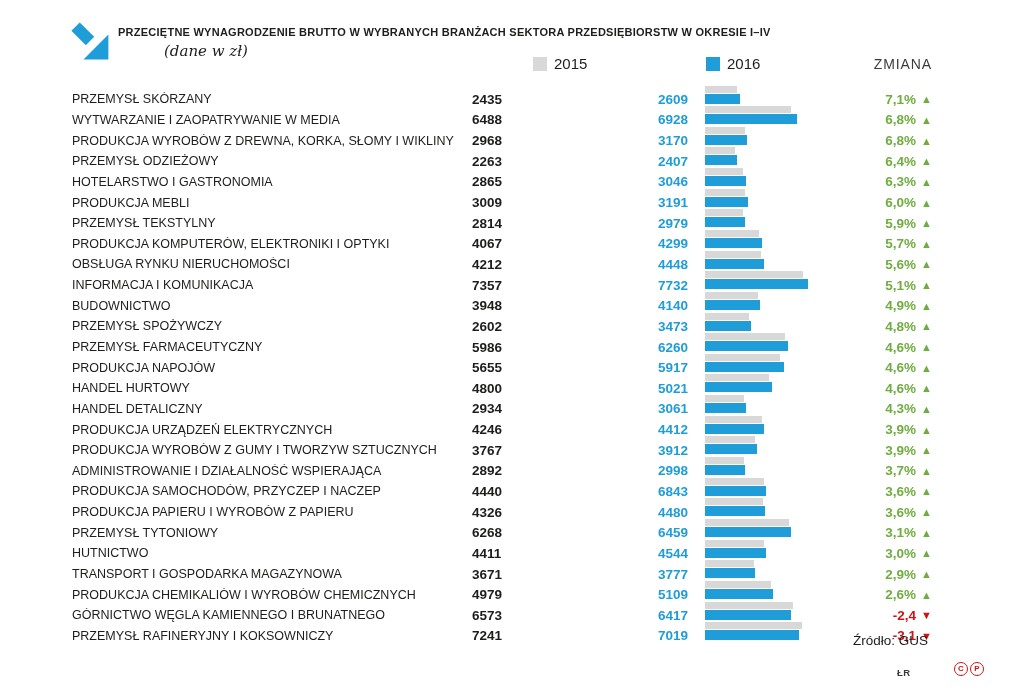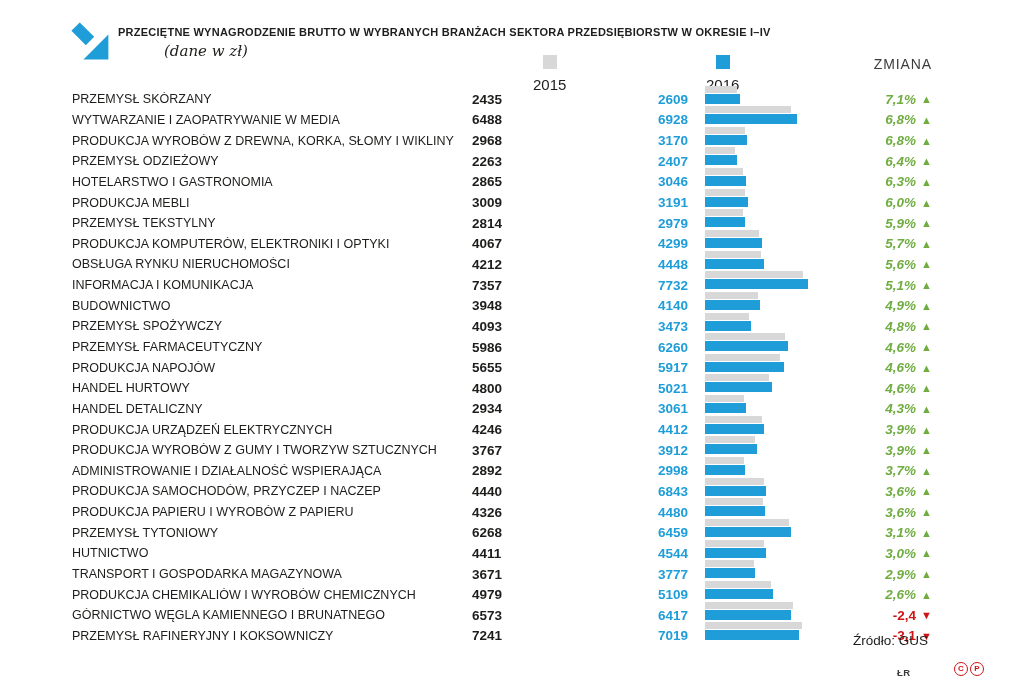--- a/index.html
+++ b/index.html
@@ -13,21 +13,21 @@
   
   .arrow-badge { position:absolute; left:69px; top:20px; width:42px; height:42px; }
   .title {
     position:absolute; left:118px; top:26px;
     font-size:11px; font-weight:bold; letter-spacing:.25px; white-space:nowrap;
   }
   .subtitle {
     position:absolute; left:119px; top:42px;
     font-family:"DejaVu Serif", serif; font-style:italic; font-size:15px;margin-left:45px;
   }
-  .legend-item { position:absolute; top:55px; display:flex; align-items:center; gap:7px; font-size:15px;flex-direction:column; }
+  .legend-item { position:absolute; top:55px; display:flex; align-items:center; gap:7px; font-size:15px; }
   .legend-2015 { left:533px; }
   .legend-2016 { left:666px;padding-left:40px; }
   .swatch { width:14px; height:14px; display:inline-block; }
   .swatch-2015 { background:var(--gray-bar); }
   .swatch-2016 { background:var(--blue); }
   .change-header {
     position:absolute; right:80px; top:56px;
     font-size:14px; letter-spacing:.9px; color:#3c3c3b;
   }
 
@@ -40,21 +40,21 @@
   }
   .industry { font-size:12.5px; white-space:nowrap; overflow:hidden; }
   .v2015 { font-weight:bold; font-size:13.5px; color:#1d1d1b; }
   .v2016 { text-align:right; font-weight:bold; font-size:13.5px; color:var(--blue); }
   .bars { position:relative; height:100%; }
   .bar15 { position:absolute; left:0; top:-3.5px; height:7px; background:var(--gray-bar); }
   .bar16 { position:absolute; left:0; top:4.5px; height:10px; background:var(--blue); }
   .change { grid-column:7; display:flex; justify-content:flex-end; align-items:center; gap:5px;
             font-weight:bold; font-size:13.5px; white-space:nowrap; }
   .change .tri { font-size:11px; transform:translateY(-.5px); }
-  .change.up   { color:var(--green);font-style:italic; }
+  .change.up   { color:var(--green); }
   .change.down { color:var(--red); }
 
   
   .source { position:absolute; left:815px; top:633px; font-size:13.5px;margin-left:38px; }
   .credit { position:absolute; left:897px; top:667px; font-size:9.5px; font-weight:bold;
             letter-spacing:.5px; color:#3a3a39; }
   .badges { position:absolute; left:954px; top:662px; display:flex; gap:2px; }
   .badge {
     width:14px; height:14px; border:1.5px solid var(--red); border-radius:50%;
     color:var(--red); font-size:8px; font-weight:bold;
@@ -259,21 +259,21 @@
       </div>
       <div class="change up">
         <span>4,9%</span>
         <span class="tri">▲</span>
       </div>
       <div></div>
     </div>
       <div class="row">
       <div></div>
       <div class="industry">PRZEMYSŁ SPOŻYWCZY</div>
-      <div class="v2015">4093</div>
+      <div class="v2015">2602</div>
       <div class="v2016">3473</div>
       <div></div>
       <div class="bars">
         <div class="bar15" style="width: 44.1px;"></div>
         <div class="bar16" style="width: 46.3px;"></div>
       </div>
       <div class="change up">
         <span>4,8%</span>
         <span class="tri">▲</span>
       </div>

